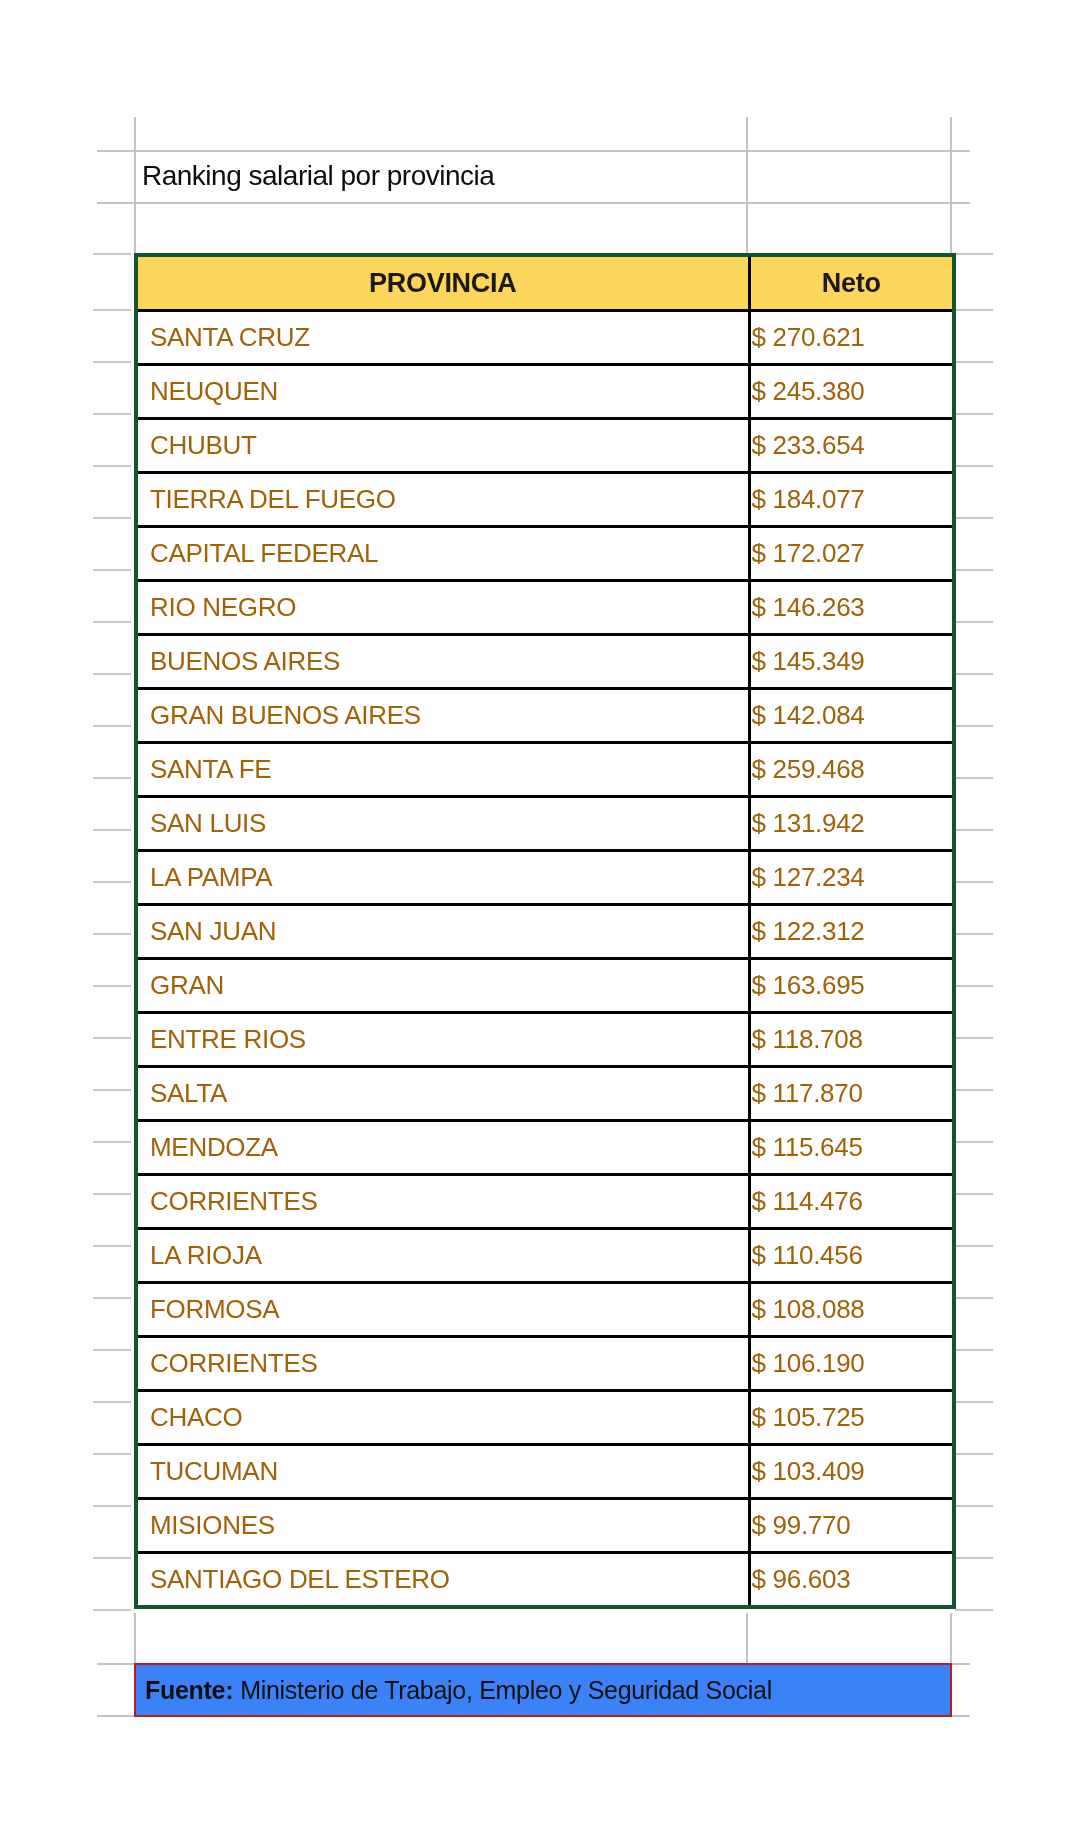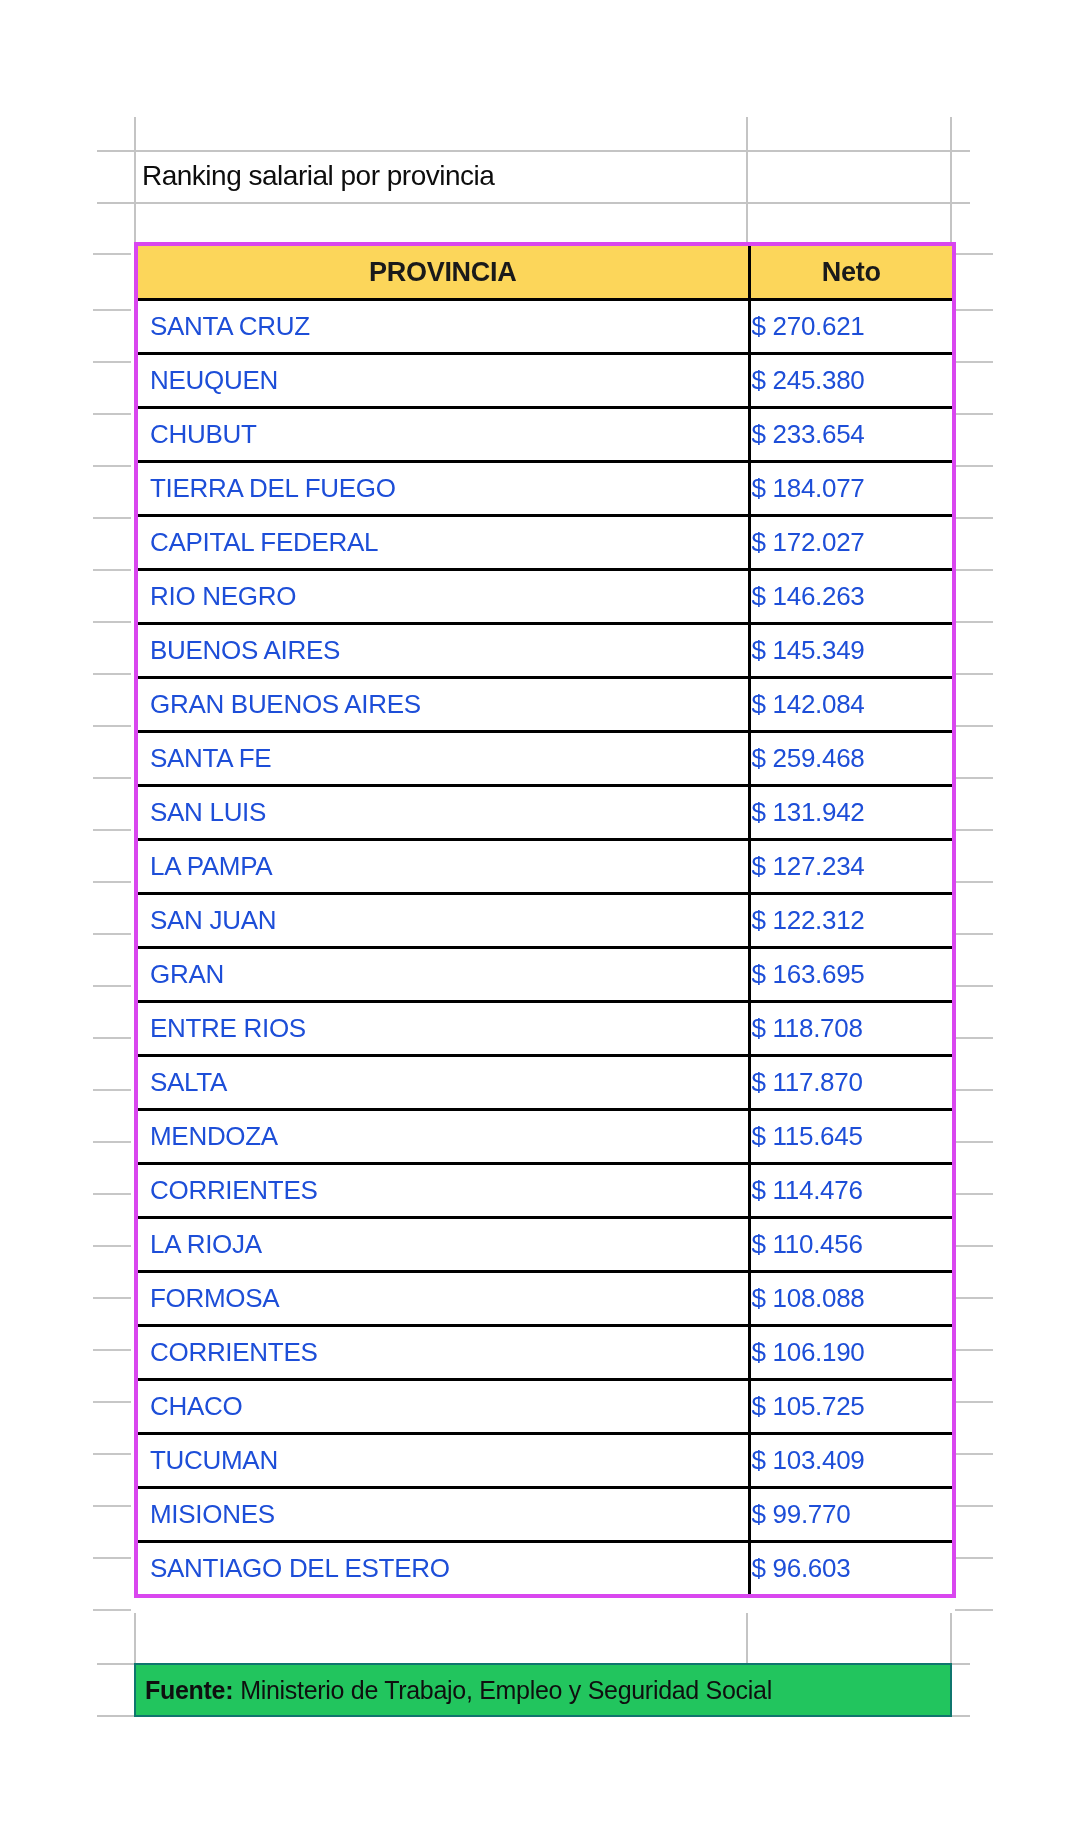--- a/index.html
+++ b/index.html
@@ -18,43 +18,43 @@
   }
   .stub{position:absolute;width:38px;height:2px;background:#c7c7c7;}
   
   .sheet-title{
     position:absolute;left:142px;top:150px;width:600px;height:52px;
     display:flex;align-items:center;
     font-size:28px;font-weight:normal;letter-spacing:-0.5px;color:#0d0d0d;
   }
   
   table.ranking{
-    position:absolute;left:134px;top:242px;width:818px;
+    position:absolute;left:134px;top:253px;width:818px;
     border-collapse:collapse;table-layout:fixed;
-    border:4px solid #d946ef;
+    border:4px solid #14532d;
   }
   table.ranking col.c-prov{width:613px;}
   table.ranking col.c-neto{width:205px;}
   table.ranking th{
     height:50px;border:3px solid #000000;
     font-size:27px;font-weight:bold;text-align:center;vertical-align:middle;
     color:#1a1a1a;letter-spacing:-0.3px;
   }
   table.ranking td{
     height:49px;border:3px solid #000000;vertical-align:middle;
-    font-size:26px;letter-spacing:-0.3px;color:#1d4ed8;background:#ffffff;
+    font-size:26px;letter-spacing:-0.3px;color:#a16207;background:#ffffff;
   }
   td.prov{text-align:left;padding-left:12px;}
   td.neto{text-align:left;padding-right:13px;}
   
   .fuente-row{
     position:absolute;left:134px;top:1663px;width:818px;height:54px;
-    border:2px solid #0f766e;box-sizing:border-box;
+    border:2px solid #b91c1c;box-sizing:border-box;
     display:flex;align-items:center;padding-left:9px;
-    font-size:25px;letter-spacing:-0.3px;color:#0f0f0f;background:#22c55e;
+    font-size:25px;letter-spacing:-0.3px;color:#0f0f0f;background:#3b82f6;
   }
   .fuente-row b{margin-right:7px;}
 </style>
 </head>
 <body>
 
 <div class="canvas">
 
   <div class="gl h" style="left:97px;top:150px;width:873px;"></div>
   <div class="gl h" style="left:97px;top:202px;width:873px;"></div>

